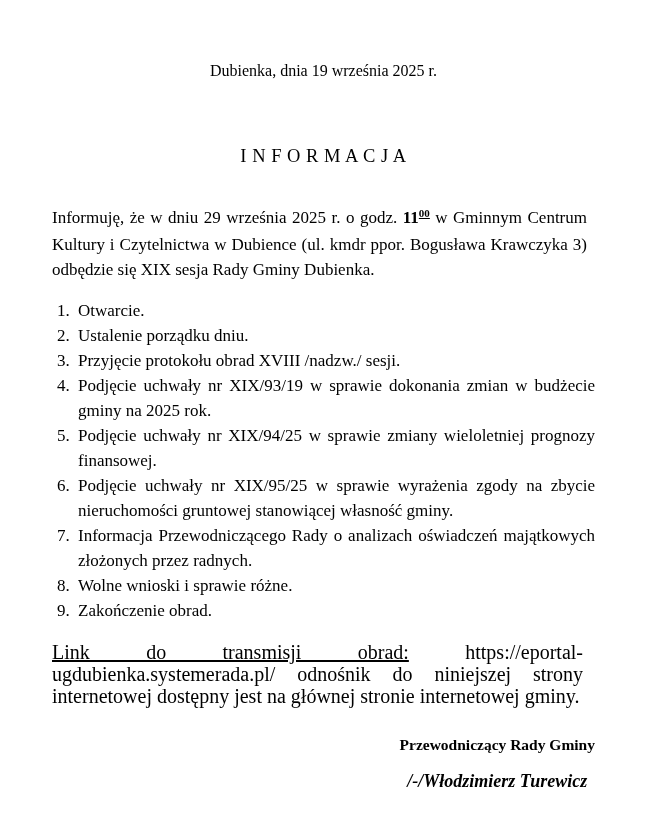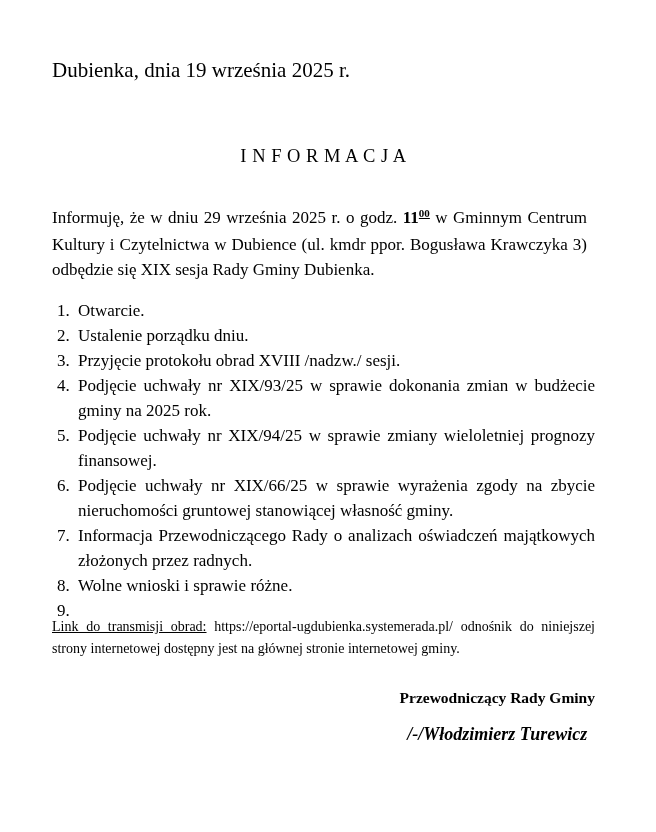--- a/index.html
+++ b/index.html
@@ -10,23 +10,23 @@
     font-family: "Liberation Serif", serif;
   }
   .page {
     box-sizing: border-box;
     width: 656px; height: 832px;
     padding: 58px 61px 0 52px;
     background: #ffffff;
     overflow: hidden;
   }
   .date-line {
-    font-size: 21px;
+    font-size: 16px;
     line-height: 25px;
-    text-align: left;
+    text-align: center;
   }
   .doc-title {
     margin-top: 61px;
     font-size: 18.5px;
     line-height: 25px;
     text-align: center;
     letter-spacing: 0.5px;
     white-space: pre;
   }
   .intro {
@@ -53,22 +53,22 @@
   ol.agenda li {
     position: relative;
     padding-left: 26px;
     text-align: justify;
   }
   ol.agenda .num {
     position: absolute;
     left: 5px;
   }
   .link-par {
-    margin: 18px 0 0 0;
-    font-size: 14px;
+    margin: 18px 12px 0 0;
+    font-size: 20px;
     line-height: 22px;
     text-align: justify;
   }
   .link-label { text-decoration: underline; }
   .signature {
     margin-top: 26px;
     margin-left: auto;
     width: max-content;
     text-align: center;
   }
@@ -94,26 +94,26 @@
   <div class="date-line">Dubienka, dnia 19 września 2025 r.</div>
 
   <div class="doc-title">I N F O R M A C J A</div>
 
   <p class="intro"><span>Informuję, że w dniu 29 września 2025 r. o godz. </span><span class="time-hour">11</span><span class="time-minutes">00</span><span> w Gminnym Centrum Kultury i Czytelnictwa w Dubience (ul. kmdr ppor. Bogusława Krawczyka 3) odbędzie się XIX sesja Rady Gminy Dubienka.</span></p>
 
   <ol class="agenda">
     <li><span class="num">1.</span><span>Otwarcie.</span></li>
     <li><span class="num">2.</span><span>Ustalenie porządku dniu.</span></li>
     <li><span class="num">3.</span><span>Przyjęcie protokołu obrad XVIII /nadzw./ sesji.</span></li>
-    <li><span class="num">4.</span><span>Podjęcie uchwały nr XIX/93/25 w sprawie dokonania zmian w budżecie gminy na 2025 rok.</span></li>
+    <li><span class="num">4.</span><span>Podjęcie uchwały nr XIX/93/19 w sprawie dokonania zmian w budżecie gminy na 2025 rok.</span></li>
     <li><span class="num">5.</span><span>Podjęcie uchwały nr XIX/94/25 w sprawie zmiany wieloletniej prognozy finansowej.</span></li>
-    <li><span class="num">6.</span><span>Podjęcie uchwały nr XIX/66/25 w sprawie wyrażenia zgody na zbycie nieruchomości gruntowej stanowiącej własność gminy.</span></li>
+    <li><span class="num">6.</span><span>Podjęcie uchwały nr XIX/95/25 w sprawie wyrażenia zgody na zbycie nieruchomości gruntowej stanowiącej własność gminy.</span></li>
     <li><span class="num">7.</span><span>Informacja Przewodniczącego Rady o analizach oświadczeń majątkowych złożonych przez radnych.</span></li>
     <li><span class="num">8.</span><span>Wolne wnioski i sprawie różne.</span></li>
-    <li><span class="num">9.</span></li>
+    <li><span class="num">9.</span><span>Zakończenie obrad.</span></li>
   </ol>
 
   <p class="link-par"><span class="link-label">Link do transmisji obrad:</span> <span>https://eportal-ugdubienka.systemerada.pl/</span> <span>odnośnik do niniejszej strony internetowej dostępny jest na głównej stronie internetowej gminy.</span></p>
 
   <div class="signature">
     <div class="sig-title">Przewodniczący Rady Gminy</div>
     <div class="sig-name">/-/Włodzimierz Turewicz</div>
   </div>
 
 </div>

